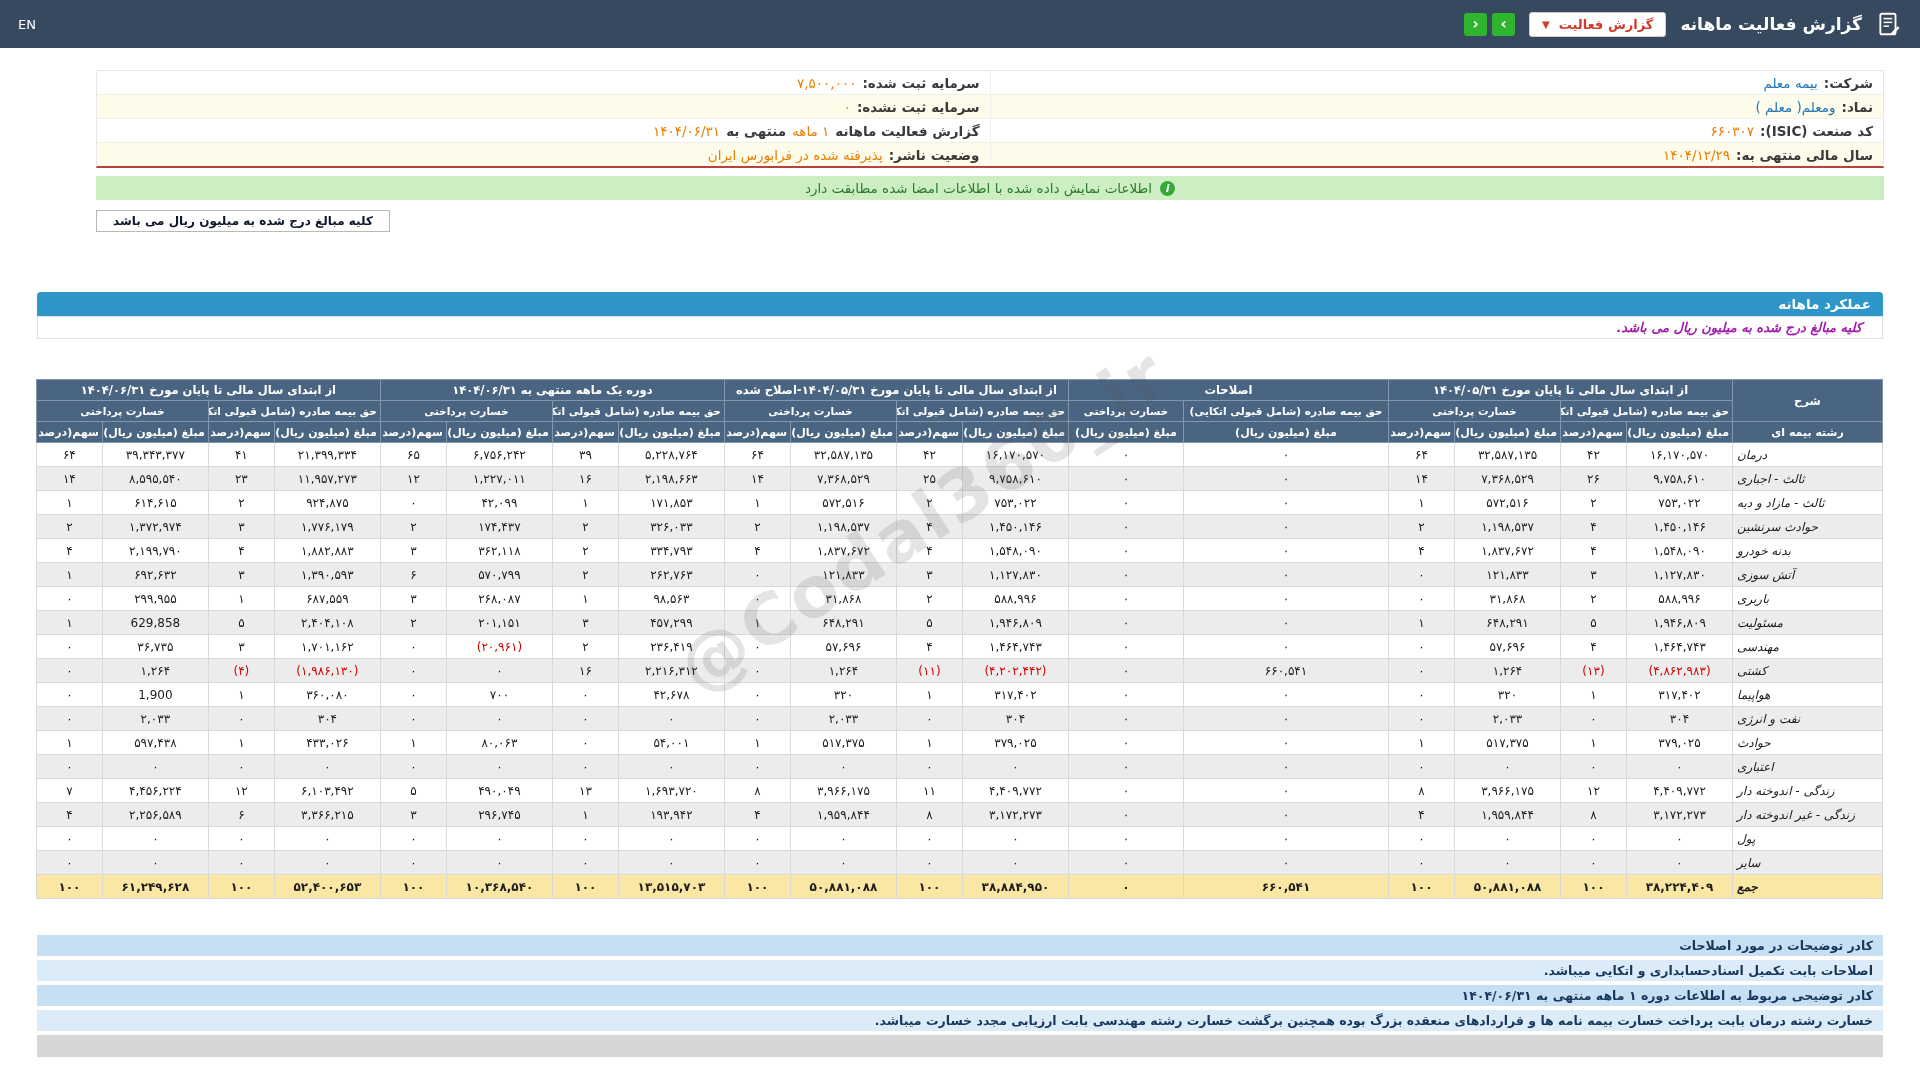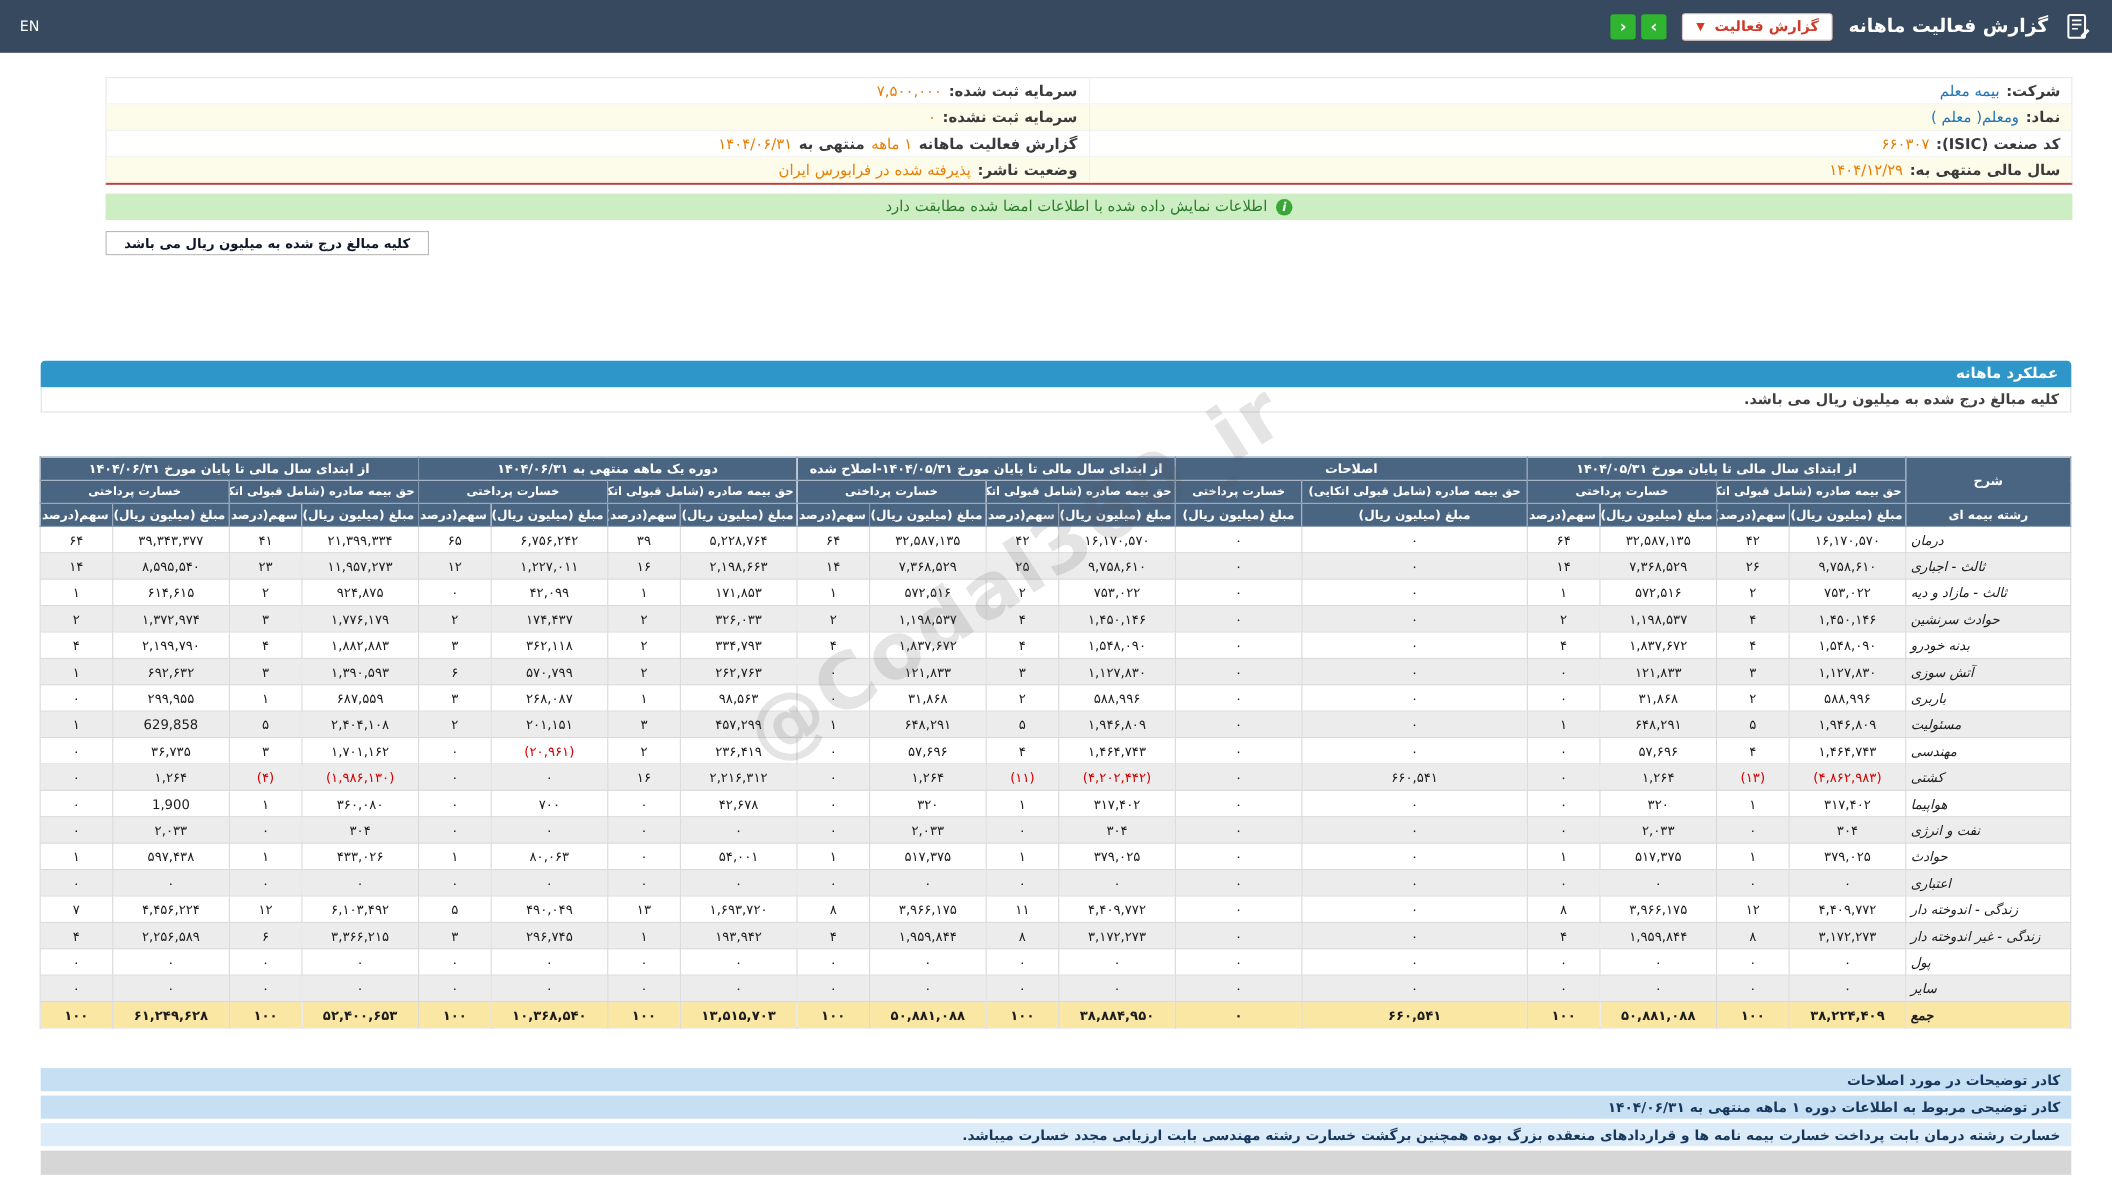--- a/index.html
+++ b/index.html
@@ -37,23 +37,23 @@
   .signed-bar { margin: 8px 36px 0 96px; background: #cdeec2; height: 24px; display: flex; align-items: center;
     justify-content: center; gap: 8px; color: #2d7a2d; font-size: 13.5px; }
   .info-i { width: 15px; height: 15px; border-radius: 50%; background: #38a838; color: #fff; font-size: 11px;
     font-weight: 700; font-style: italic; display: inline-flex; align-items: center; justify-content: center; }
 
   
   .note-box-row { margin: 10px 36px 0 96px; display: flex; justify-content: flex-end; }
   .note-box { border: 1px solid #b9b9b9; background: #fff; padding: 3px 16px; font-size: 12px; font-weight: 700; color: #0f172a; }
 
   
-  .main { margin: 96px 37px 0; }
+  .main { margin: 60px 37px 0; }
   .section-bar { background: #2e96c8; color: #fff; font-weight: 700; font-size: 13.5px; padding: 4px 12px; border-radius: 4px 4px 0 0; }
-  .section-note { background: #fff; border: 1px solid #e2e2e2; padding: 3px 10px; font-weight: 700; font-size: 13px; color: #404040; }
+  .section-note { background: #fff; border: 1px solid #e2e2e2; padding: 3px 20px; font-weight: 700; font-size: 13px; color: #a21caf; font-style: italic; }
 
   table.perf { width: 100%; border-collapse: collapse; margin-top: 40px; table-layout: fixed; }
   .perf th { background: #4a6582; color: #fff; font-weight: 700; border: 1px solid #8296ae; padding: 2px 3px;
     text-align: center; height: 21px; overflow: hidden; white-space: nowrap; }
   .perf thead tr:nth-child(1) th { font-size: 11.5px; }
   .perf thead tr:nth-child(2) th { font-size: 10.5px; }
   .perf thead tr:nth-child(3) th { font-size: 11px; }
   .perf td { border: 1px solid #d9d9d9; font-size: 12px; color: #1c1c1c; text-align: center; padding: 2px 4px;
     height: 24px; white-space: nowrap; overflow: hidden; }
   .perf tbody tr:nth-child(even) { background: #ececec; }
@@ -625,16 +625,17 @@
           <td>۱۰۰</td>
           <td>۶۱,۲۴۹,۶۲۸</td>
           <td>۱۰۰</td>
         </tr>
       </tbody>
   </table>
 </section>
 
 <section class="notes">
     <div class="note-bar header">کادر توضیحات در مورد اصلاحات</div>
+    <div class="note-bar content">اصلاحات بابت تکمیل اسنادحسابداری و اتکایی میباشد.</div>
     <div class="note-bar header">کادر توضیحی مربوط به اطلاعات دوره ۱ ماهه منتهی به ۱۴۰۴/۰۶/۳۱</div>
     <div class="note-bar content">خسارت رشته درمان بابت پرداخت خسارت بیمه نامه ها و قراردادهای منعقده بزرگ بوده همچنین برگشت خسارت رشته مهندسی بابت ارزیابی مجدد خسارت میباشد.</div>
     <div class="note-bar empty"></div>
   </section>
 
 </body></html>

